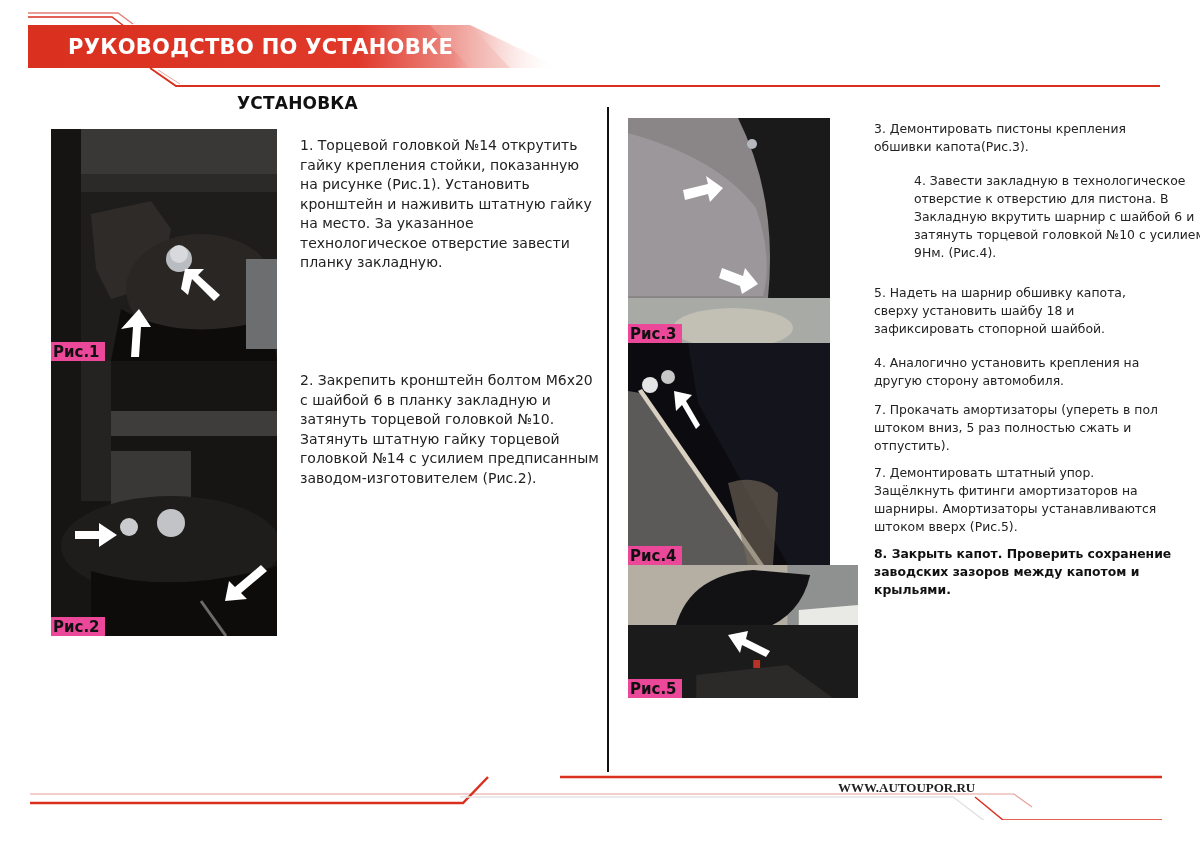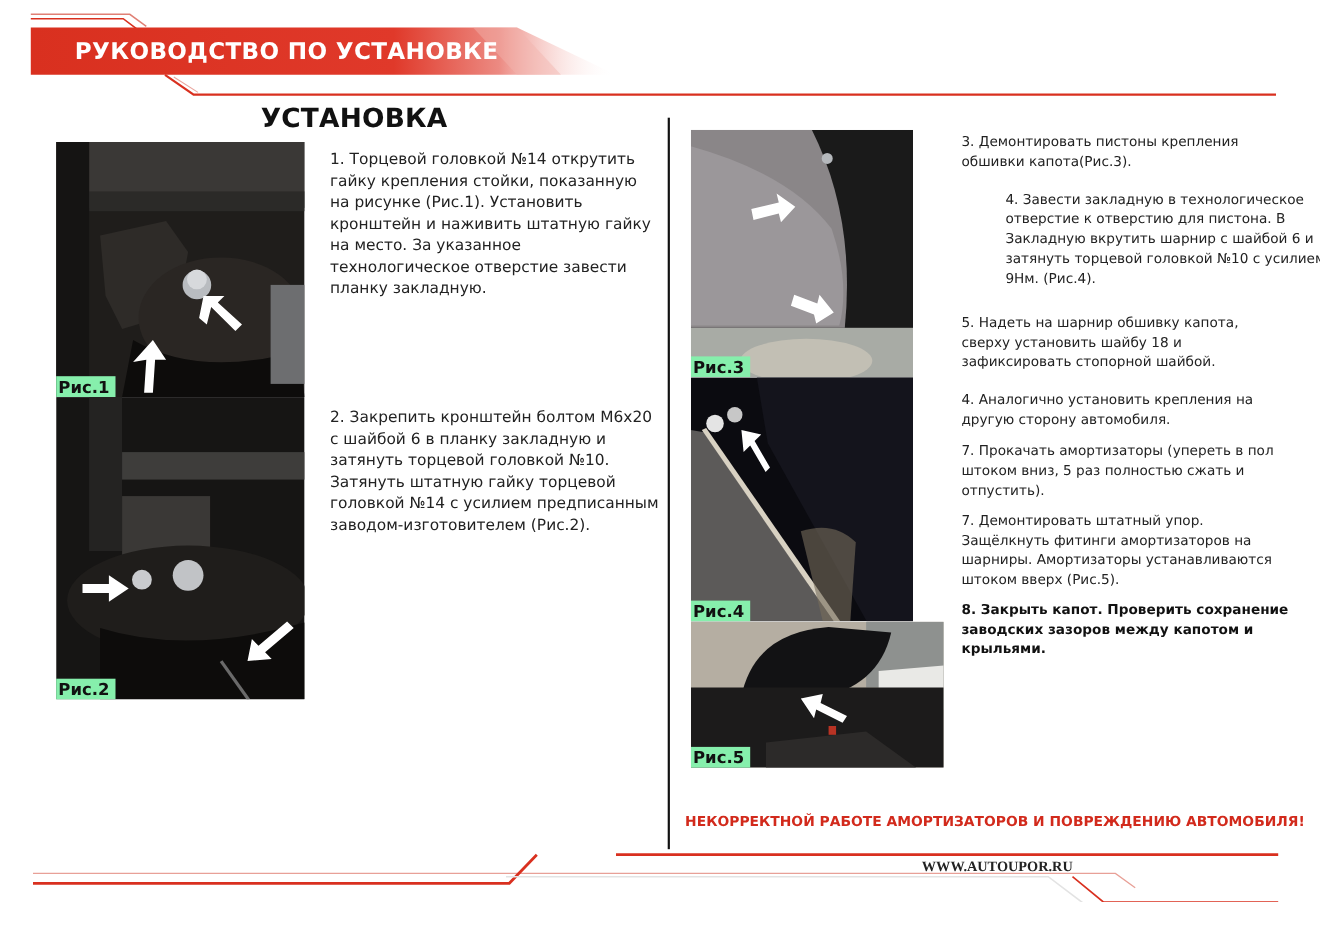--- a/index.html
+++ b/index.html
@@ -9,32 +9,32 @@
     
     .hdr-svg { position: absolute; left: 0; top: 0; width: 1200px; height: 100px; }
     .banner-title {
       position: absolute; left: 68px; top: 35px;
       font-family: "DejaVu Sans", sans-serif; font-weight: bold;
       font-size: 21px; color: #ffffff; letter-spacing: 0.3px;
     }
     .section-title {
       position: absolute; left: 237px; top: 93px;
       font-family: "DejaVu Sans", sans-serif; font-weight: bold;
-      font-size: 24px; color: #111; letter-spacing: 0.2px;
+      font-size: 17px; color: #111; letter-spacing: 0.2px;
     }
 
     
     .vdivider { position: absolute; left: 607px; top: 107px; width: 2px; height: 665px; background: #111; }
 
     
     .photo { position: absolute; overflow: hidden; }
     .photo svg { position: absolute; left: 0; top: 0; width: 100%; height: 100%; }
     .fig-label {
       position: absolute; left: 0; bottom: 0;
-      background: #86efac; color: #111;
+      background: #ec4899; color: #111;
       font-family: "DejaVu Sans", sans-serif; font-weight: bold; font-size: 15px;
       padding: 1px 5px 0 2px; line-height: 18px;
     }
 
     
     .step {
       position: absolute; font-size: 14px; line-height: 19.5px; color: #222;
       font-family: "DejaVu Sans", sans-serif;
     }
     .step.left { left: 300px; width: 300px; }
@@ -171,21 +171,20 @@
 
 <div class="step right" style="top:120px;">3. Демонтировать пистоны крепления обшивки капота(Рис.3).</div>
 <div class="step right" style="top:172px;margin-left:40px;">4. Завести закладную в технологическое отверстие к отверстию для пистона. В Закладную вкрутить шарнир с шайбой 6 и затянуть торцевой головкой №10 с усилием 9Нм. (Рис.4).</div>
 <div class="step right" style="top:284px;">5. Надеть на шарнир обшивку капота, сверху установить шайбу 18 и зафиксировать стопорной шайбой.</div>
 <div class="step right" style="top:354px;">4. Аналогично установить крепления на другую сторону автомобиля.</div>
 <div class="step right" style="top:401px;">7. Прокачать амортизаторы (упереть в пол штоком вниз, 5 раз полностью сжать и отпустить).</div>
 <div class="step right" style="top:464px;">7. Демонтировать штатный упор. Защёлкнуть фитинги амортизаторов на шарниры. Амортизаторы устанавливаются штоком вверх (Рис.5).</div>
 <div class="step right bold" style="top:545px;">8. Закрыть капот. Проверить сохранение заводских зазоров между капотом и крыльями.</div>
 
 <div class="warning">
-  <div>НЕКОРРЕКТНОЙ РАБОТЕ АМОРТИЗАТОРОВ И ПОВРЕЖДЕНИЮ АВТОМОБИЛЯ!</div>
 </div>
 
 <svg class="ftr-svg" viewBox="0 760 1200 60">
   <line x1="560" y1="777" x2="1162" y2="777" stroke="#d9301f" stroke-width="2.5"></line>
   <polyline points="30,794 1014,794 1032,807" fill="none" stroke="#e8a097" stroke-width="1.2"></polyline>
   <polyline points="30,803 463,803 488,777" fill="none" stroke="#d9301f" stroke-width="2.5"></polyline>
   <polyline points="460,797 953,797 986,822 1162,822" fill="none" stroke="#e3e3e3" stroke-width="1.5"></polyline>
   <polyline points="975,797 1003,820 1162,820" fill="none" stroke="#d9301f" stroke-width="1.5"></polyline>
 </svg>
 <div class="website">WWW.AUTOUPOR.RU</div>

